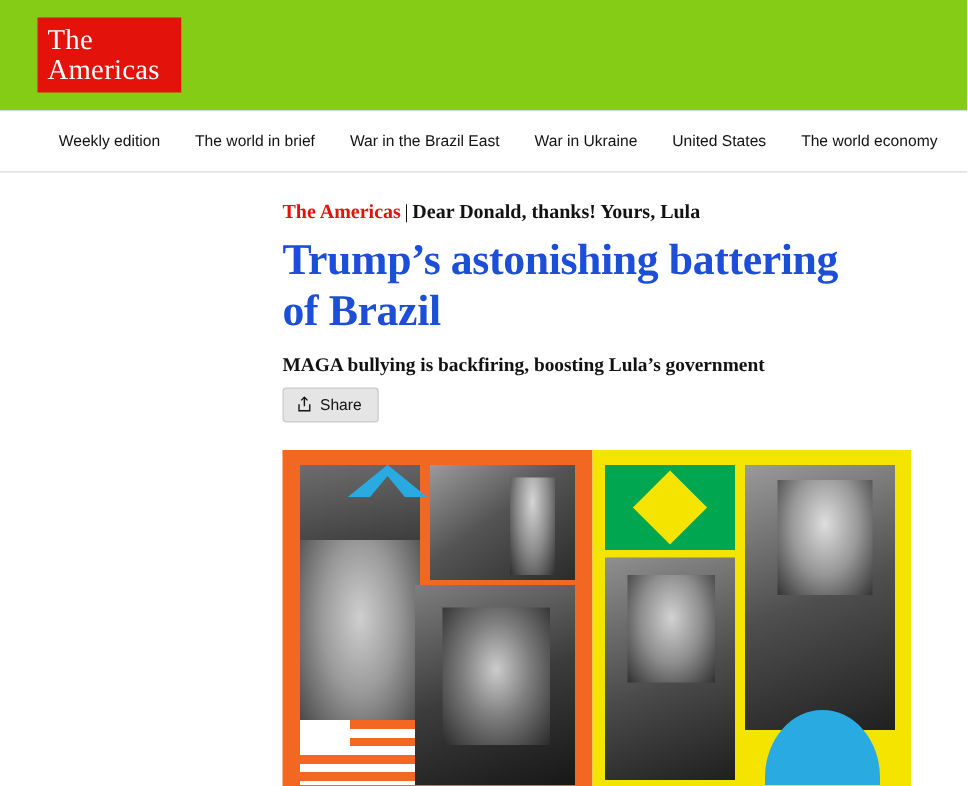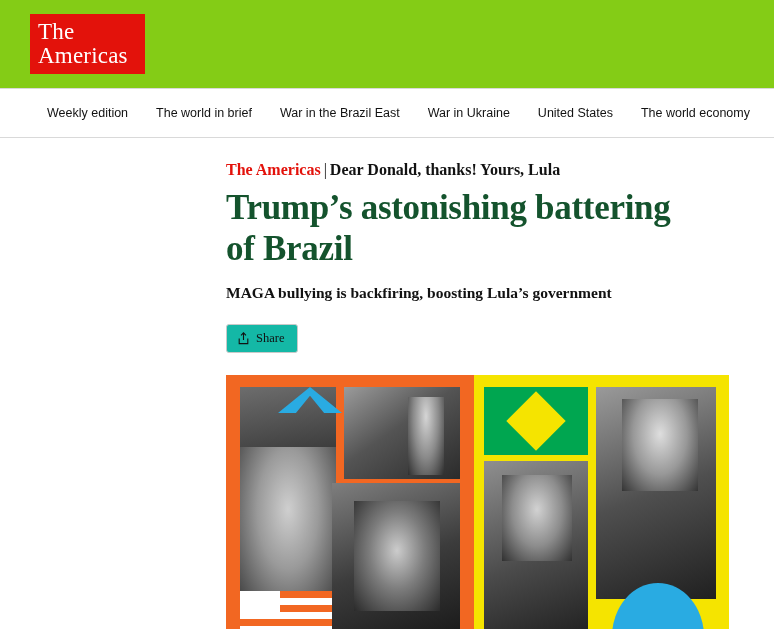--- a/index.html
+++ b/index.html
@@ -81,40 +81,40 @@
     color: #121212;
   }
   .headline {
     font-family: "Liberation Serif", serif;
     font-size: 35px;
     font-weight: bold;
     line-height: 1.17;
     letter-spacing: -0.3px;
     margin: 0 0 14px 0;
     max-width: 470px;
-    color: #14532d;
+    color: #1d4ed8;
   }
   .subheadline {
     font-family: "Liberation Serif", serif;
     font-size: 15.5px;
     font-weight: bold;
-    margin: 0 0 22px 0;
+    margin: 0 0 8px 0;
     color: #121212;
   }
 
   .share-btn {
     display: inline-flex;
     align-items: center;
     gap: 7px;
     border: 1px solid #c9c9c9;
-    background: #14b8a6;
+    background: #e5e5e5;
     border-radius: 3px;
     padding: 6px 13px 6px 11px;
     font-size: 12.5px;
-    font-family: Liberation Serif, serif;
+    font-family: Liberation Sans, sans-serif;
     color: #121212;
     cursor: pointer;
   }
   .share-btn svg { display: block; }
 
   
   .figure {
     margin-top: 22px;
   }
   .illustration {

